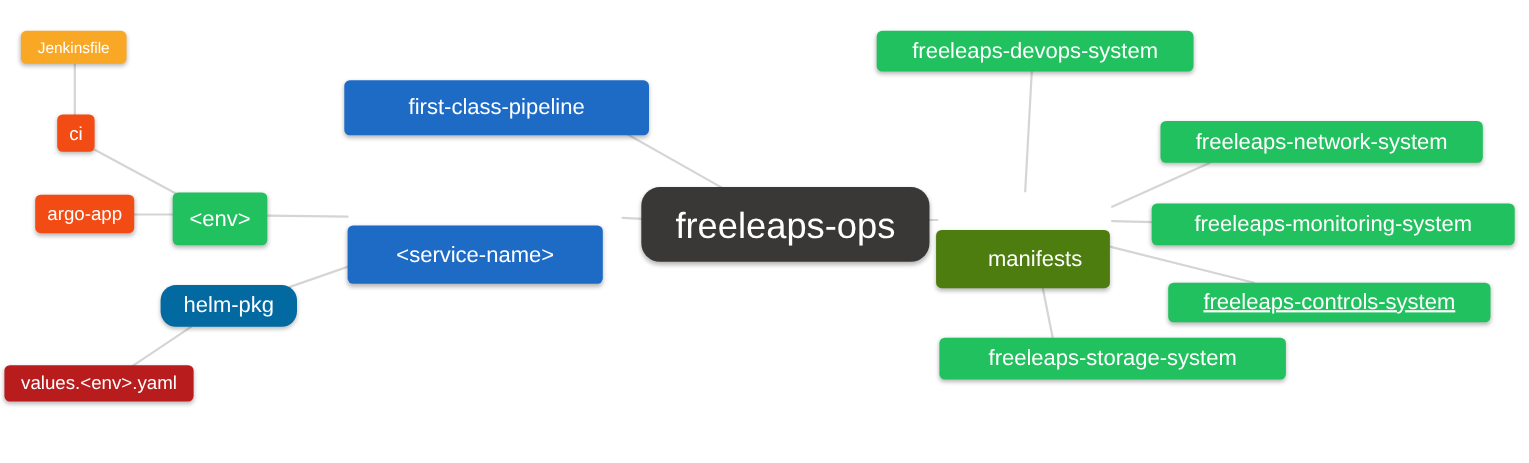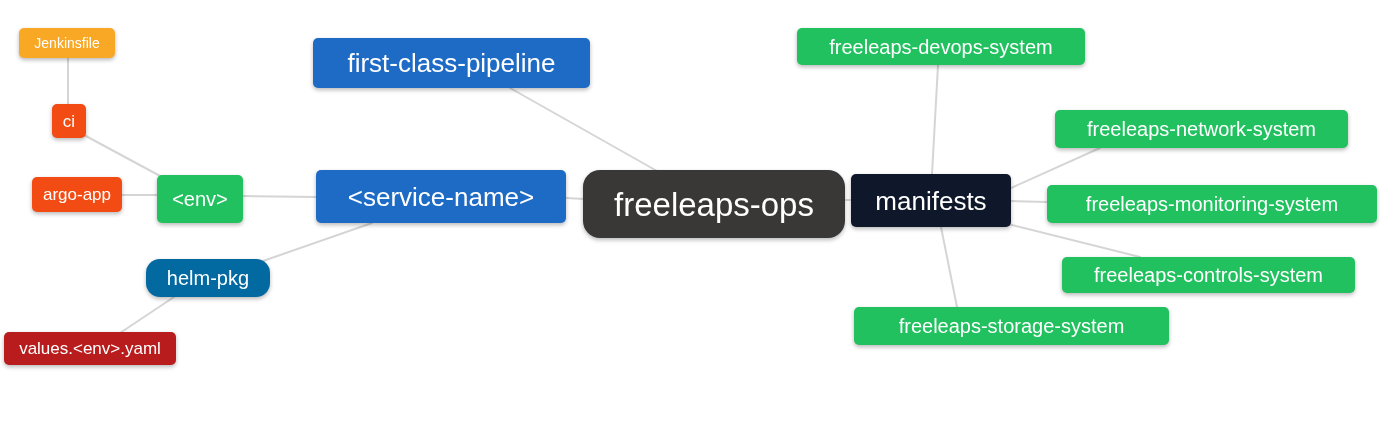--- a/index.html
+++ b/index.html
@@ -38,21 +38,21 @@
     border-radius: 5px;
     box-shadow: 0 2px 4px rgba(0,0,0,0.28);
     white-space: nowrap;
     cursor: pointer;
     line-height: 1;
     user-select: none;
   }
   .size-xs { font-size: 14px; }
   .size-sm { font-size: 17px; }
   .size-md { font-size: 20px; }
-  .size-lg { font-size: 26px; }
+  .size-lg { font-size: 20px; margin-top: 35px; }
   .size-xl { font-size: 33px; border-radius: 17px; }
 </style>
 </head>
 <body>
 
 <div class="canvas">
   <svg class="edges" id="edges" viewBox="0 0 1390 421" xmlns="http://www.w3.org/2000/svg">
       <line x1="68" y1="58" x2="68" y2="104" stroke="#d5d5d5"></line>
       <line x1="84" y1="135" x2="162" y2="177" stroke="#d5d5d5"></line>
       <line x1="122" y1="195" x2="157" y2="195" stroke="#d5d5d5"></line>
@@ -69,22 +69,22 @@
       <line x1="941" y1="227" x2="957" y2="307" stroke="#d5d5d5"></line>
     </svg>
   <div id="nodes">
       <div class="node size-xs" style="left: 19px; top: 28px; width: 96px; height: 30px; background: rgb(249, 168, 37);">Jenkinsfile</div>
       <div class="node size-sm" style="left: 52px; top: 104px; width: 34px; height: 34px; background: rgb(242, 75, 19);">ci</div>
       <div class="node size-sm" style="left: 32px; top: 177px; width: 90px; height: 35px; background: rgb(242, 75, 19);">argo-app</div>
       <div class="node size-md" style="left: 157px; top: 175px; width: 86px; height: 48px; background: rgb(33, 193, 95);">&lt;env&gt;</div>
       <div class="node size-md" style="left: 146px; top: 259px; width: 124px; height: 38px; background: #0369a1; border-radius: 14px;">helm-pkg</div>
       <div class="node size-sm" style="left: 4px; top: 332px; width: 172px; height: 33px; background: #b91c1c;">values.&lt;env&gt;.yaml</div>
       <div class="node size-lg" style="left: 313px; top: 38px; width: 277px; height: 50px; background: rgb(30, 107, 198);">first-class-pipeline</div>
-      <div class="node size-lg" style="left: 316px; top: 170px; width: 250px; height: 53px; background: rgb(30, 107, 198);">&lt;service-name&gt;</div>
+      <div class="node size-lg" style="left: 316px; top: 170px; width: 232px; height: 53px; background: rgb(30, 107, 198);">&lt;service-name&gt;</div>
       <div class="node size-xl" style="left: 583px; top: 170px; width: 262px; height: 68px; background: rgb(58, 55, 55);">freeleaps-ops</div>
-      <div class="node size-lg" style="left: 851px; top: 174px; width: 160px; height: 53px; background: #0f172a;">manifests</div>
+      <div class="node size-lg" style="left: 851px; top: 174px; width: 136px; height: 53px; background: #4d7c0f; padding-left: 22px;">manifests</div>
       <div class="node size-md" style="left: 797px; top: 28px; width: 288px; height: 37px; background: rgb(33, 193, 95); text-align: center;">freeleaps-devops-system</div>
       <div class="node size-md" style="left: 1055px; top: 110px; width: 293px; height: 38px; background: rgb(33, 193, 95);">freeleaps-network-system</div>
       <div class="node size-md" style="left: 1047px; top: 185px; width: 330px; height: 38px; background: rgb(33, 193, 95);">freeleaps-monitoring-system</div>
-      <div class="node size-md" style="left: 1062px; top: 257px; width: 293px; height: 36px; background: rgb(33, 193, 95);">freeleaps-controls-system</div>
+      <div class="node size-md" style="left: 1062px; top: 257px; width: 293px; height: 36px; background: rgb(33, 193, 95); text-decoration: underline;">freeleaps-controls-system</div>
       <div class="node size-md" style="left: 854px; top: 307px; width: 315px; height: 38px; background: rgb(33, 193, 95);">freeleaps-storage-system</div>
     </div>
 </div>
 
 </body></html>

